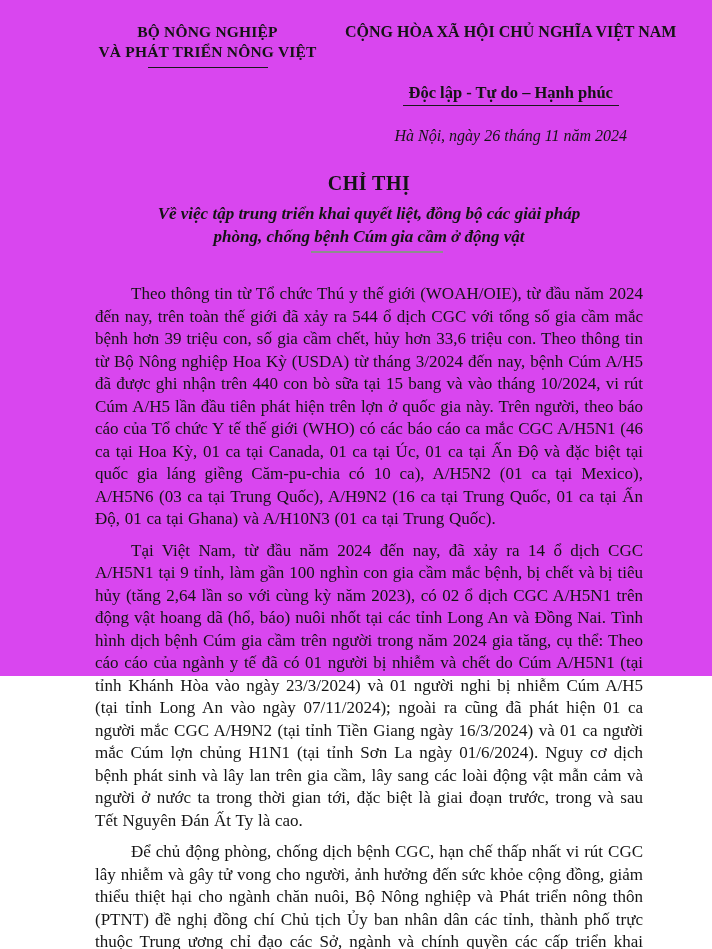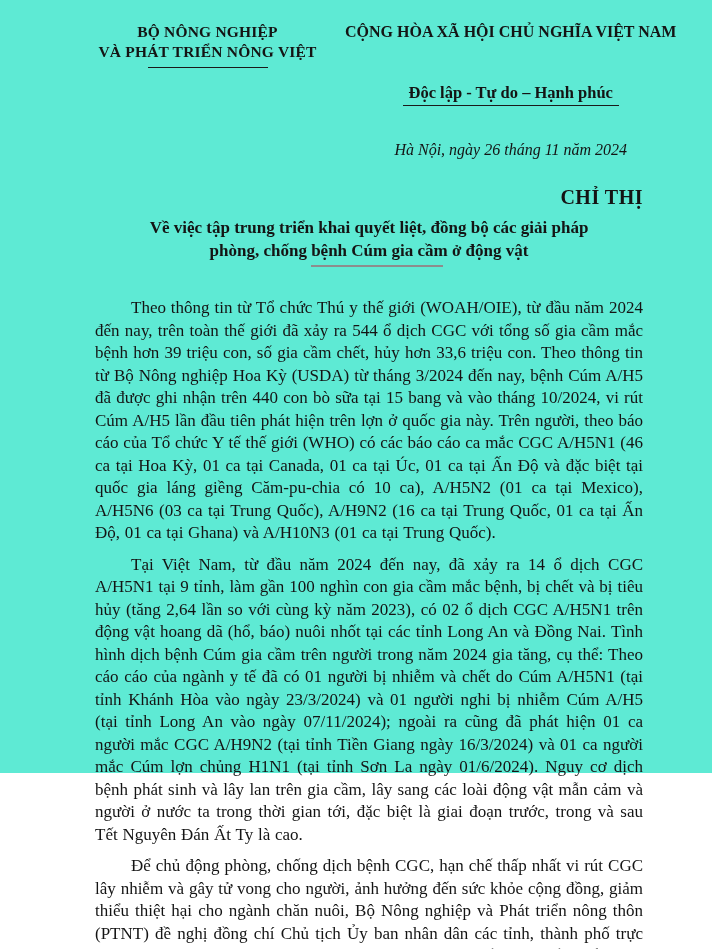--- a/index.html
+++ b/index.html
@@ -10,23 +10,23 @@
   body {
     width: 712px;
     height: 949px;
     overflow: hidden;
     font-family: "Liberation Serif", "DejaVu Serif", serif;
     color: #141414;
     -webkit-font-smoothing: antialiased;
   }
   .page {
     width: 712px;
-    height: 773px;
+    height: 676px;
     position: relative;
-    background: #5eead4;
+    background: #d946ef;
   }
 
   
   .hdr {
     display: flex;
     padding: 22px 40px 0 70px;
   }
   .hdr-left {
     flex: 0 0 275px;
     text-align: center;
@@ -71,43 +71,44 @@
     display: inline-block;
     font-weight: bold;
     font-size: 16.5px;
     line-height: 21px;
     border-bottom: 1.5px solid #1a1a1a;
     padding: 0 6px 2px 6px;
     white-space: nowrap;
     margin-top: 40px;
   }
   .date-line {
-    margin-top: 35px;
+    margin-top: 21px;
     font-style: italic;
     font-size: 16px;
     white-space: nowrap;
   }
 
   
   .content {
     margin: 0 69px 0 95px; 
   }
   .doc-type {
     margin-top: 27px;
-    text-align: right;
+    text-align: center;
     font-weight: bold;
     font-size: 20px;
     letter-spacing: .5px;
   }
   .subject {
     margin-top: 7px;
     text-align: center;
     font-weight: bold;
     font-size: 17px;
     line-height: 23px;
+    font-style: italic;
   }
   .subject-rule {
     width: 132px;
     height: 2px;
     background: #8d8d8d;
     margin: 3px auto 0 auto;
     position: relative;
     left: 8px;
   }
 

